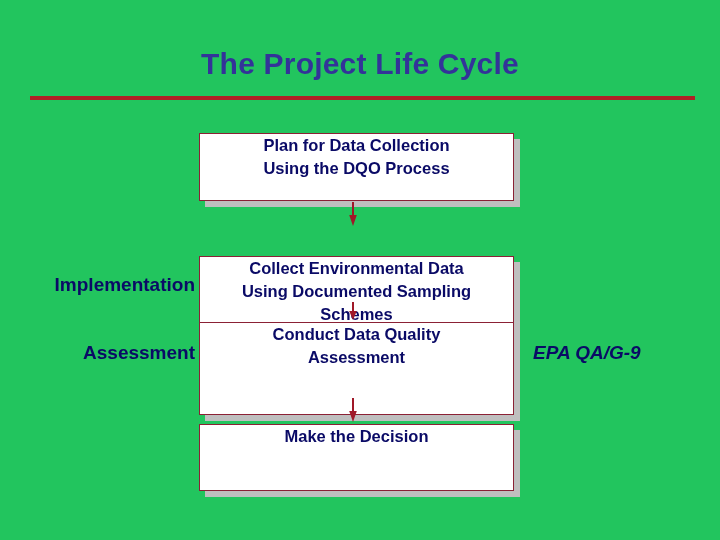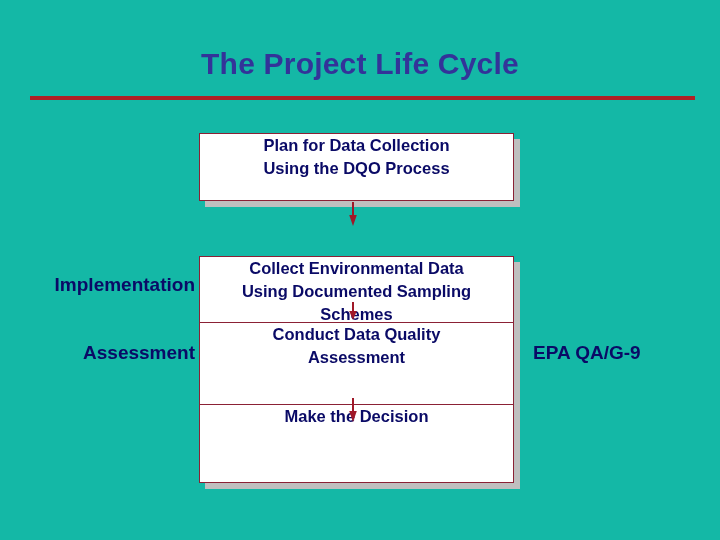--- a/index.html
+++ b/index.html
@@ -12,21 +12,21 @@
     height: 540px;
     background: #ffffff;
     font-family: "Liberation Sans", sans-serif;
     overflow: hidden;
   }
 
   #slide {
     position: relative;
     width: 720px;
     height: 540px;
-    background: #14b8a6;
+    background: #22c55e;
   }
 
   
   #slide-title {
     position: absolute;
     left: 0;
     top: 46px;
     width: 720px;
     text-align: center;
     font-size: 30px;
@@ -68,21 +68,21 @@
     color: #0A0A66;
     line-height: 23px;
     padding: 0 8px;
     box-sizing: border-box;
     white-space: pre-line;
   }
 
   #flow-box-0 { top: 133px; height: 68px; }
   #flow-box-1 { top: 228px; height: 73px; margin-top: 28px; }
   #flow-box-2 { top: 322px; height: 93px; }
-  #flow-box-3 { top: 404px; height: 79px; }
+  #flow-box-3 { top: 424px; height: 67px; }
 
   
   .flow-arrow {
     position: absolute;
     left: 346px;
     width: 14px;
     display: block;
   }
   #flow-arrow-0 { top: 202px; height: 25px; }
   #flow-arrow-1 { top: 302px; height: 19px; }
@@ -105,21 +105,21 @@
     left: 533px;
     text-align: left;
   }
 
   #stage-label-0    { top: 154px; }
   #stage-label-1    { top: 240px; margin-top: 33px; }
   #stage-label-2    { top: 341px; }
 
   #guidance-label-0 { top: 154px; }
   #guidance-label-1 { top: 252px; }
-  #guidance-label-2 { top: 341px; }
+  #guidance-label-2 { top: 341px; font-style: italic; }
 </style>
 </head>
 <body>
 
 <div id="slide">
 
   <div id="slide-title">The Project Life Cycle</div>
 
   <div id="title-rule"></div>
 

